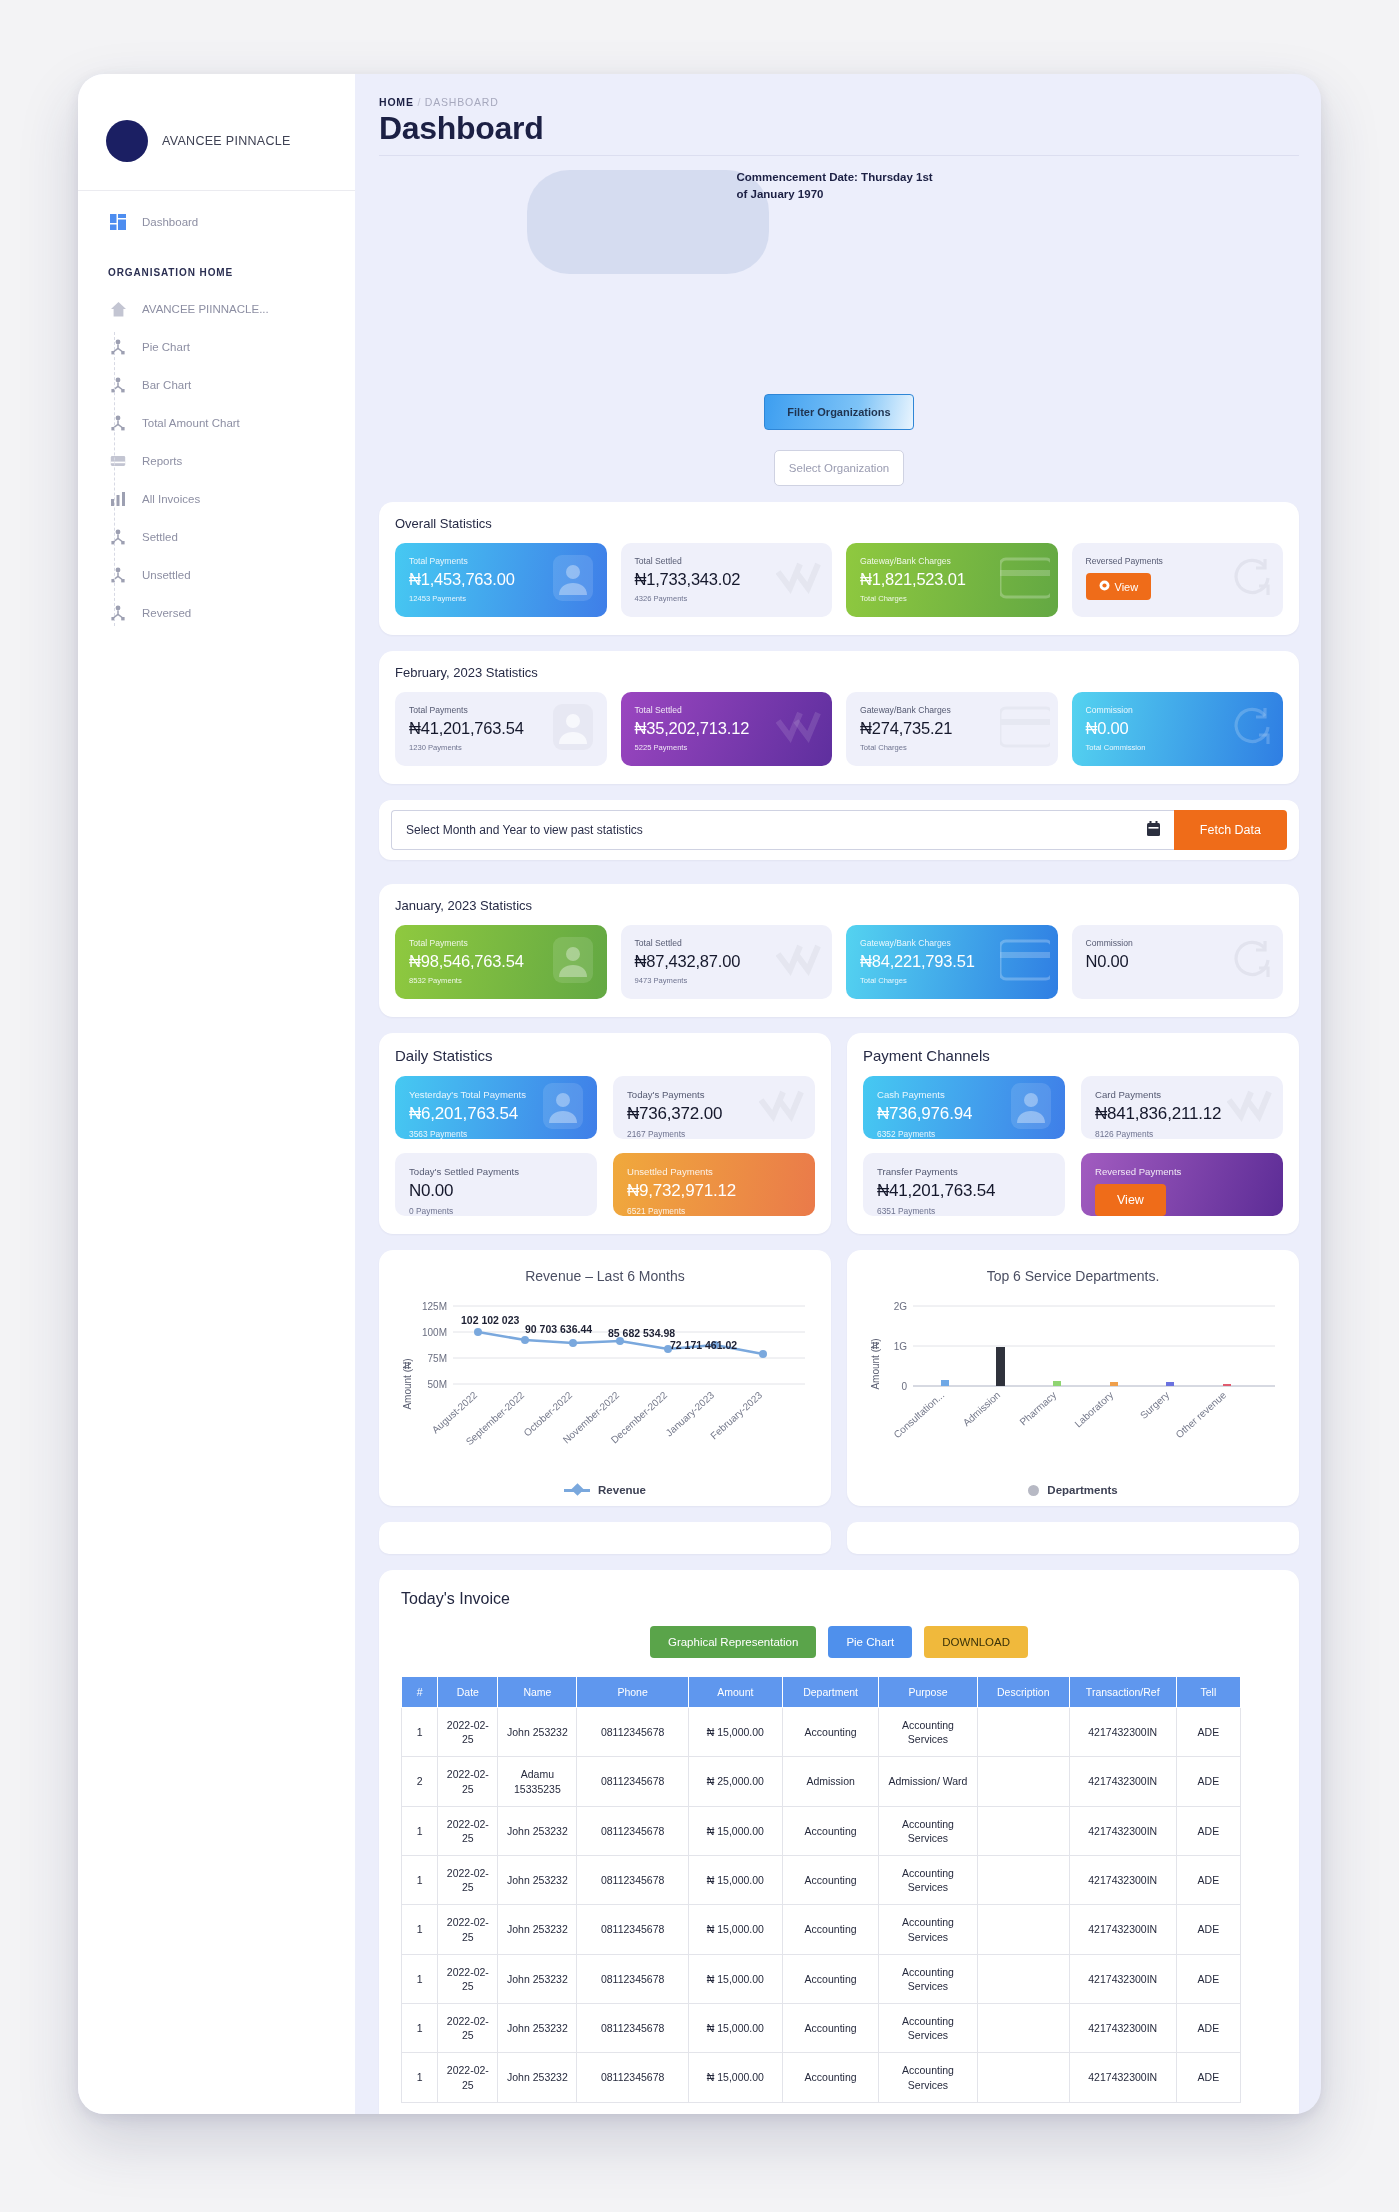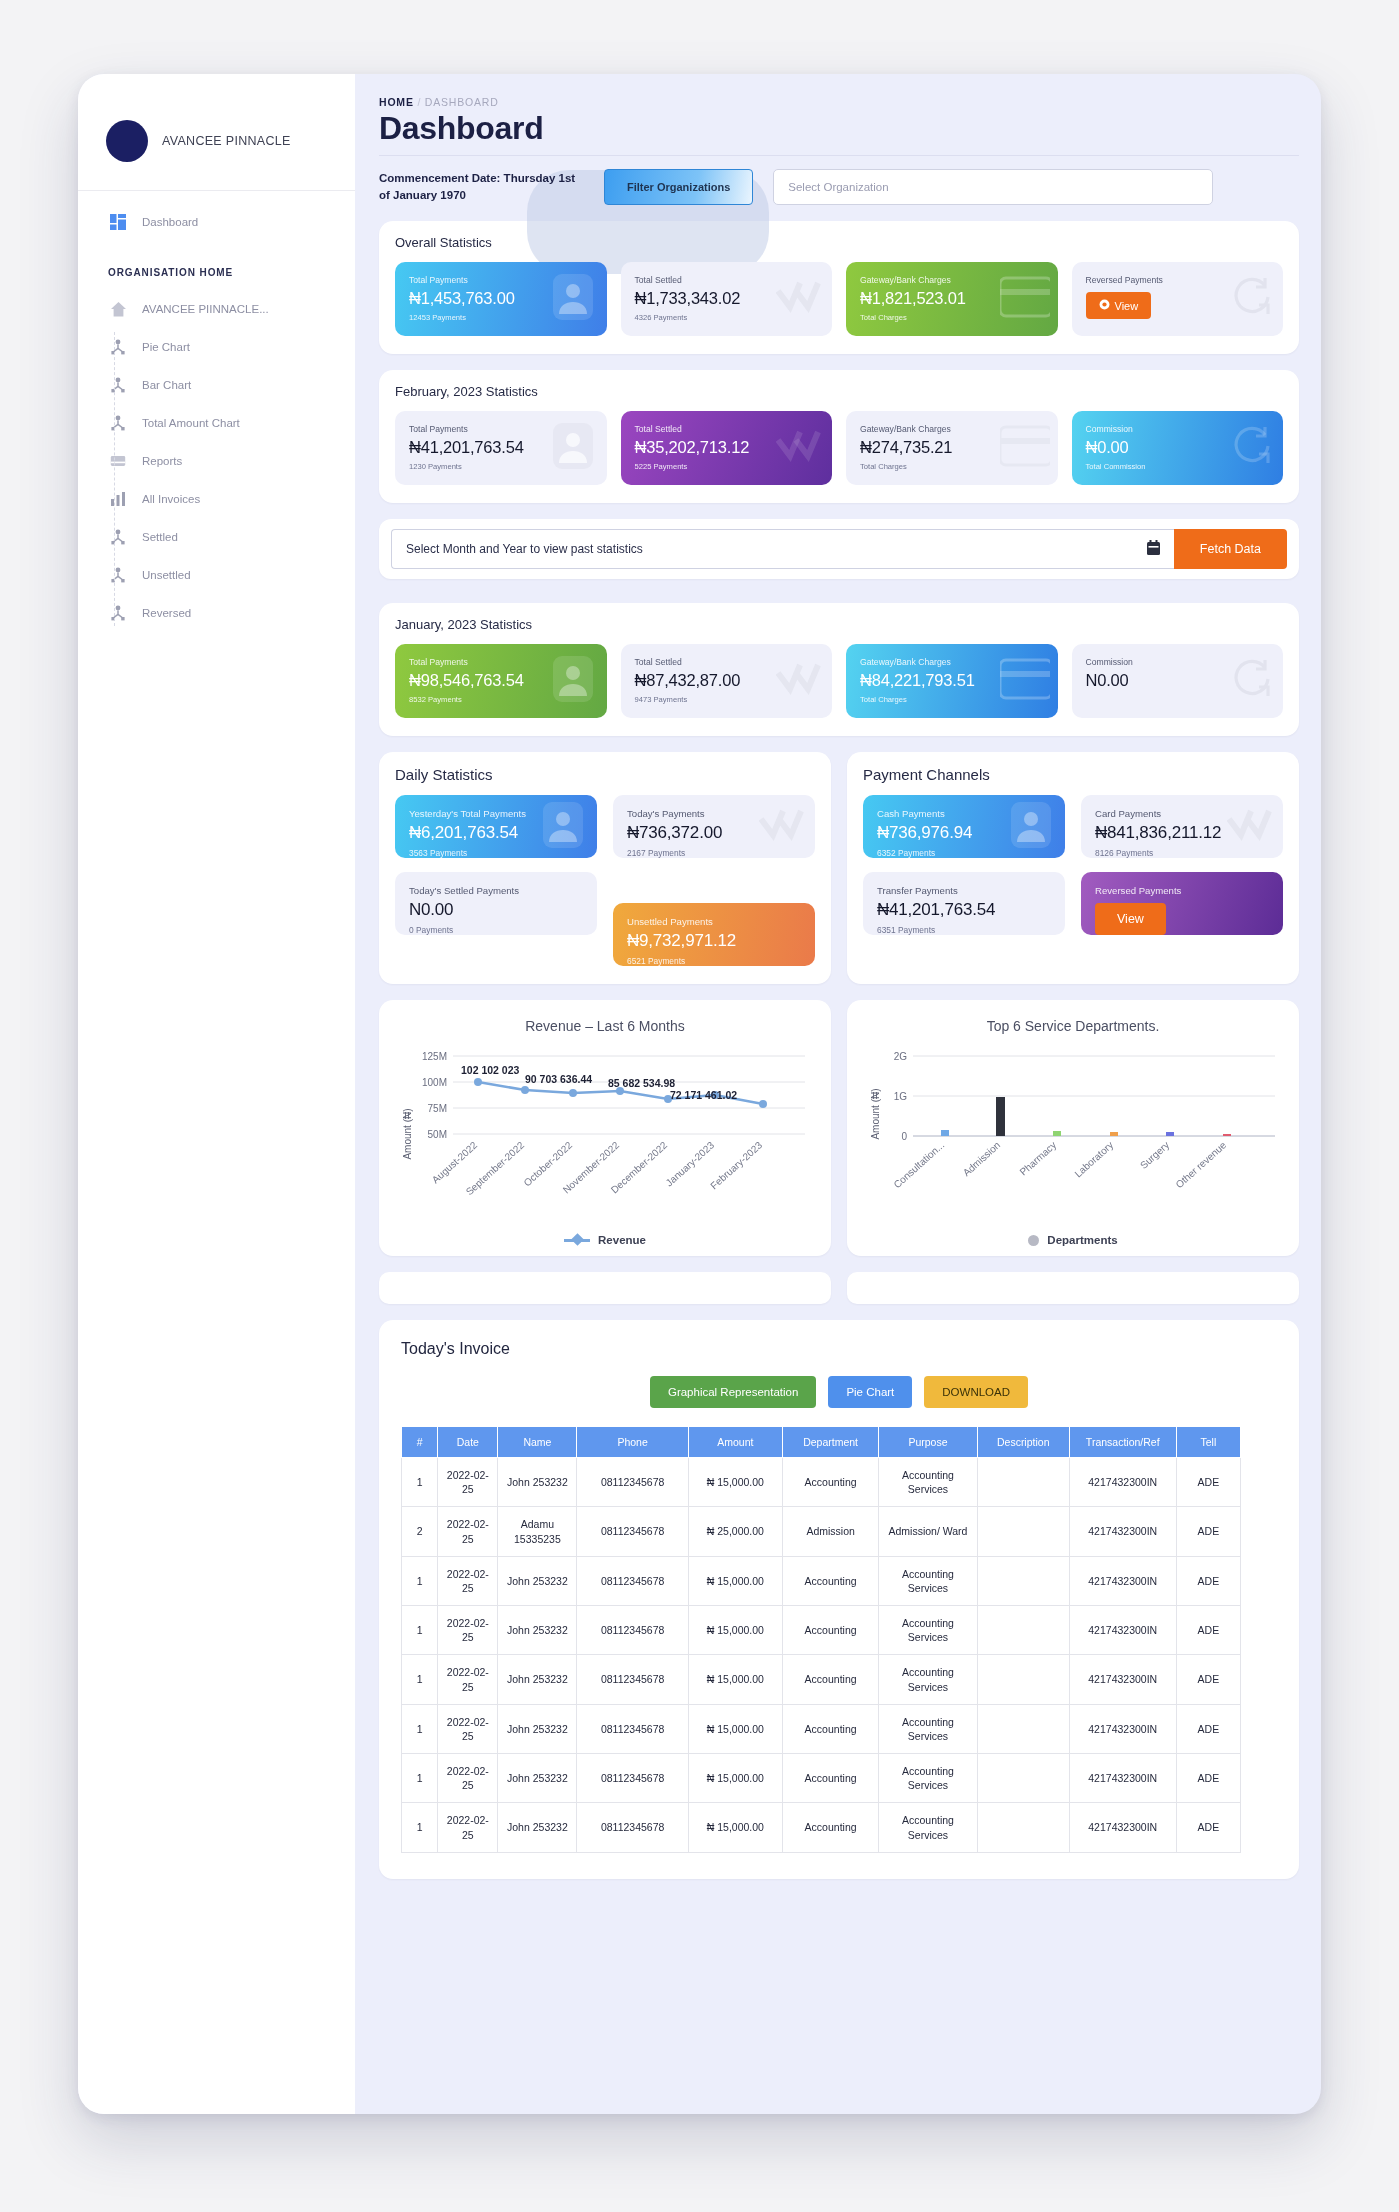--- a/index.html
+++ b/index.html
@@ -79,20 +79,21 @@
   .blob {
     position: absolute; left: 172px; top: 96px;
     width: 242px; height: 104px; border-radius: 42px;
     background: rgba(195,205,232,.55);
     pointer-events: none;
   }
   .filterbar {
     display: flex; align-items: center; gap: 20px;
     position: relative; z-index: 2;
     margin-bottom: 16px;
+    flex-direction: column;
   }
   .commence {
     font-size: 11.5px; font-weight: bold; color: #1c2044; line-height: 1.45;
     width: 205px; flex: 0 0 205px;
   }
   .btn-filter {
     background: linear-gradient(100deg,#3d9ef0 0%, #7dc3f7 62%, #eaf5fe 100%);
     border: 1px solid #2f86d6;
     color: #1f3350; font-size: 11px; font-weight: bold;
     padding: 11px 22px; border-radius: 4px; cursor: pointer;
@@ -121,21 +122,21 @@
   }
   .stat .lbl { font-size: 8.6px; color: #555a72; margin-bottom: 4px; position: relative; z-index: 2;}
   .stat .val { font-size: 16.5px; color: #15182c; font-weight: 500; position: relative; z-index: 2; letter-spacing:-.2px;}
   .stat .sub { font-size: 7.6px; color: #6f7490; margin-top: 5px; position: relative; z-index: 2;}
   .stat.grad .lbl, .stat.grad .sub { color: rgba(255,255,255,.88); }
   .stat.grad .val { color: #fff; }
   .g-blue  { background: linear-gradient(100deg,#46c9f2 0%, #3f7ee8 100%); }
   .g-green { background: linear-gradient(100deg,#8fc93f 0%, #63a843 100%); }
   .g-purple{ background: linear-gradient(115deg,#9b46c0 0%, #5e2f9e 100%); }
   .g-cyan  { background: linear-gradient(100deg,#54d3f0 0%, #2f7ee3 100%); }
-  .g-orange{ background: linear-gradient(100deg,#f0a93c 0%, #ea7a4a 100%); margin-top: 31px; }
+  .g-orange{ background: linear-gradient(100deg,#f0a93c 0%, #ea7a4a 100%); }
   .g-violet{ background: linear-gradient(110deg,#a25cc0 0%, #5c2c96 100%); }
 
   .deco { position: absolute; right: 8px; top: 50%; transform: translateY(-50%); opacity: .55; z-index: 1; }
   .deco.av { right: 14px; }
   .btn-view {
     display: inline-flex; align-items: center; gap: 5px;
     background: #ef6c19; color: #fff; border: none;
     font-size: 11px; font-weight: 500;
     padding: 7px 13px; border-radius: 4px; cursor: pointer;
     position: relative; z-index: 3; margin-top: 3px;

